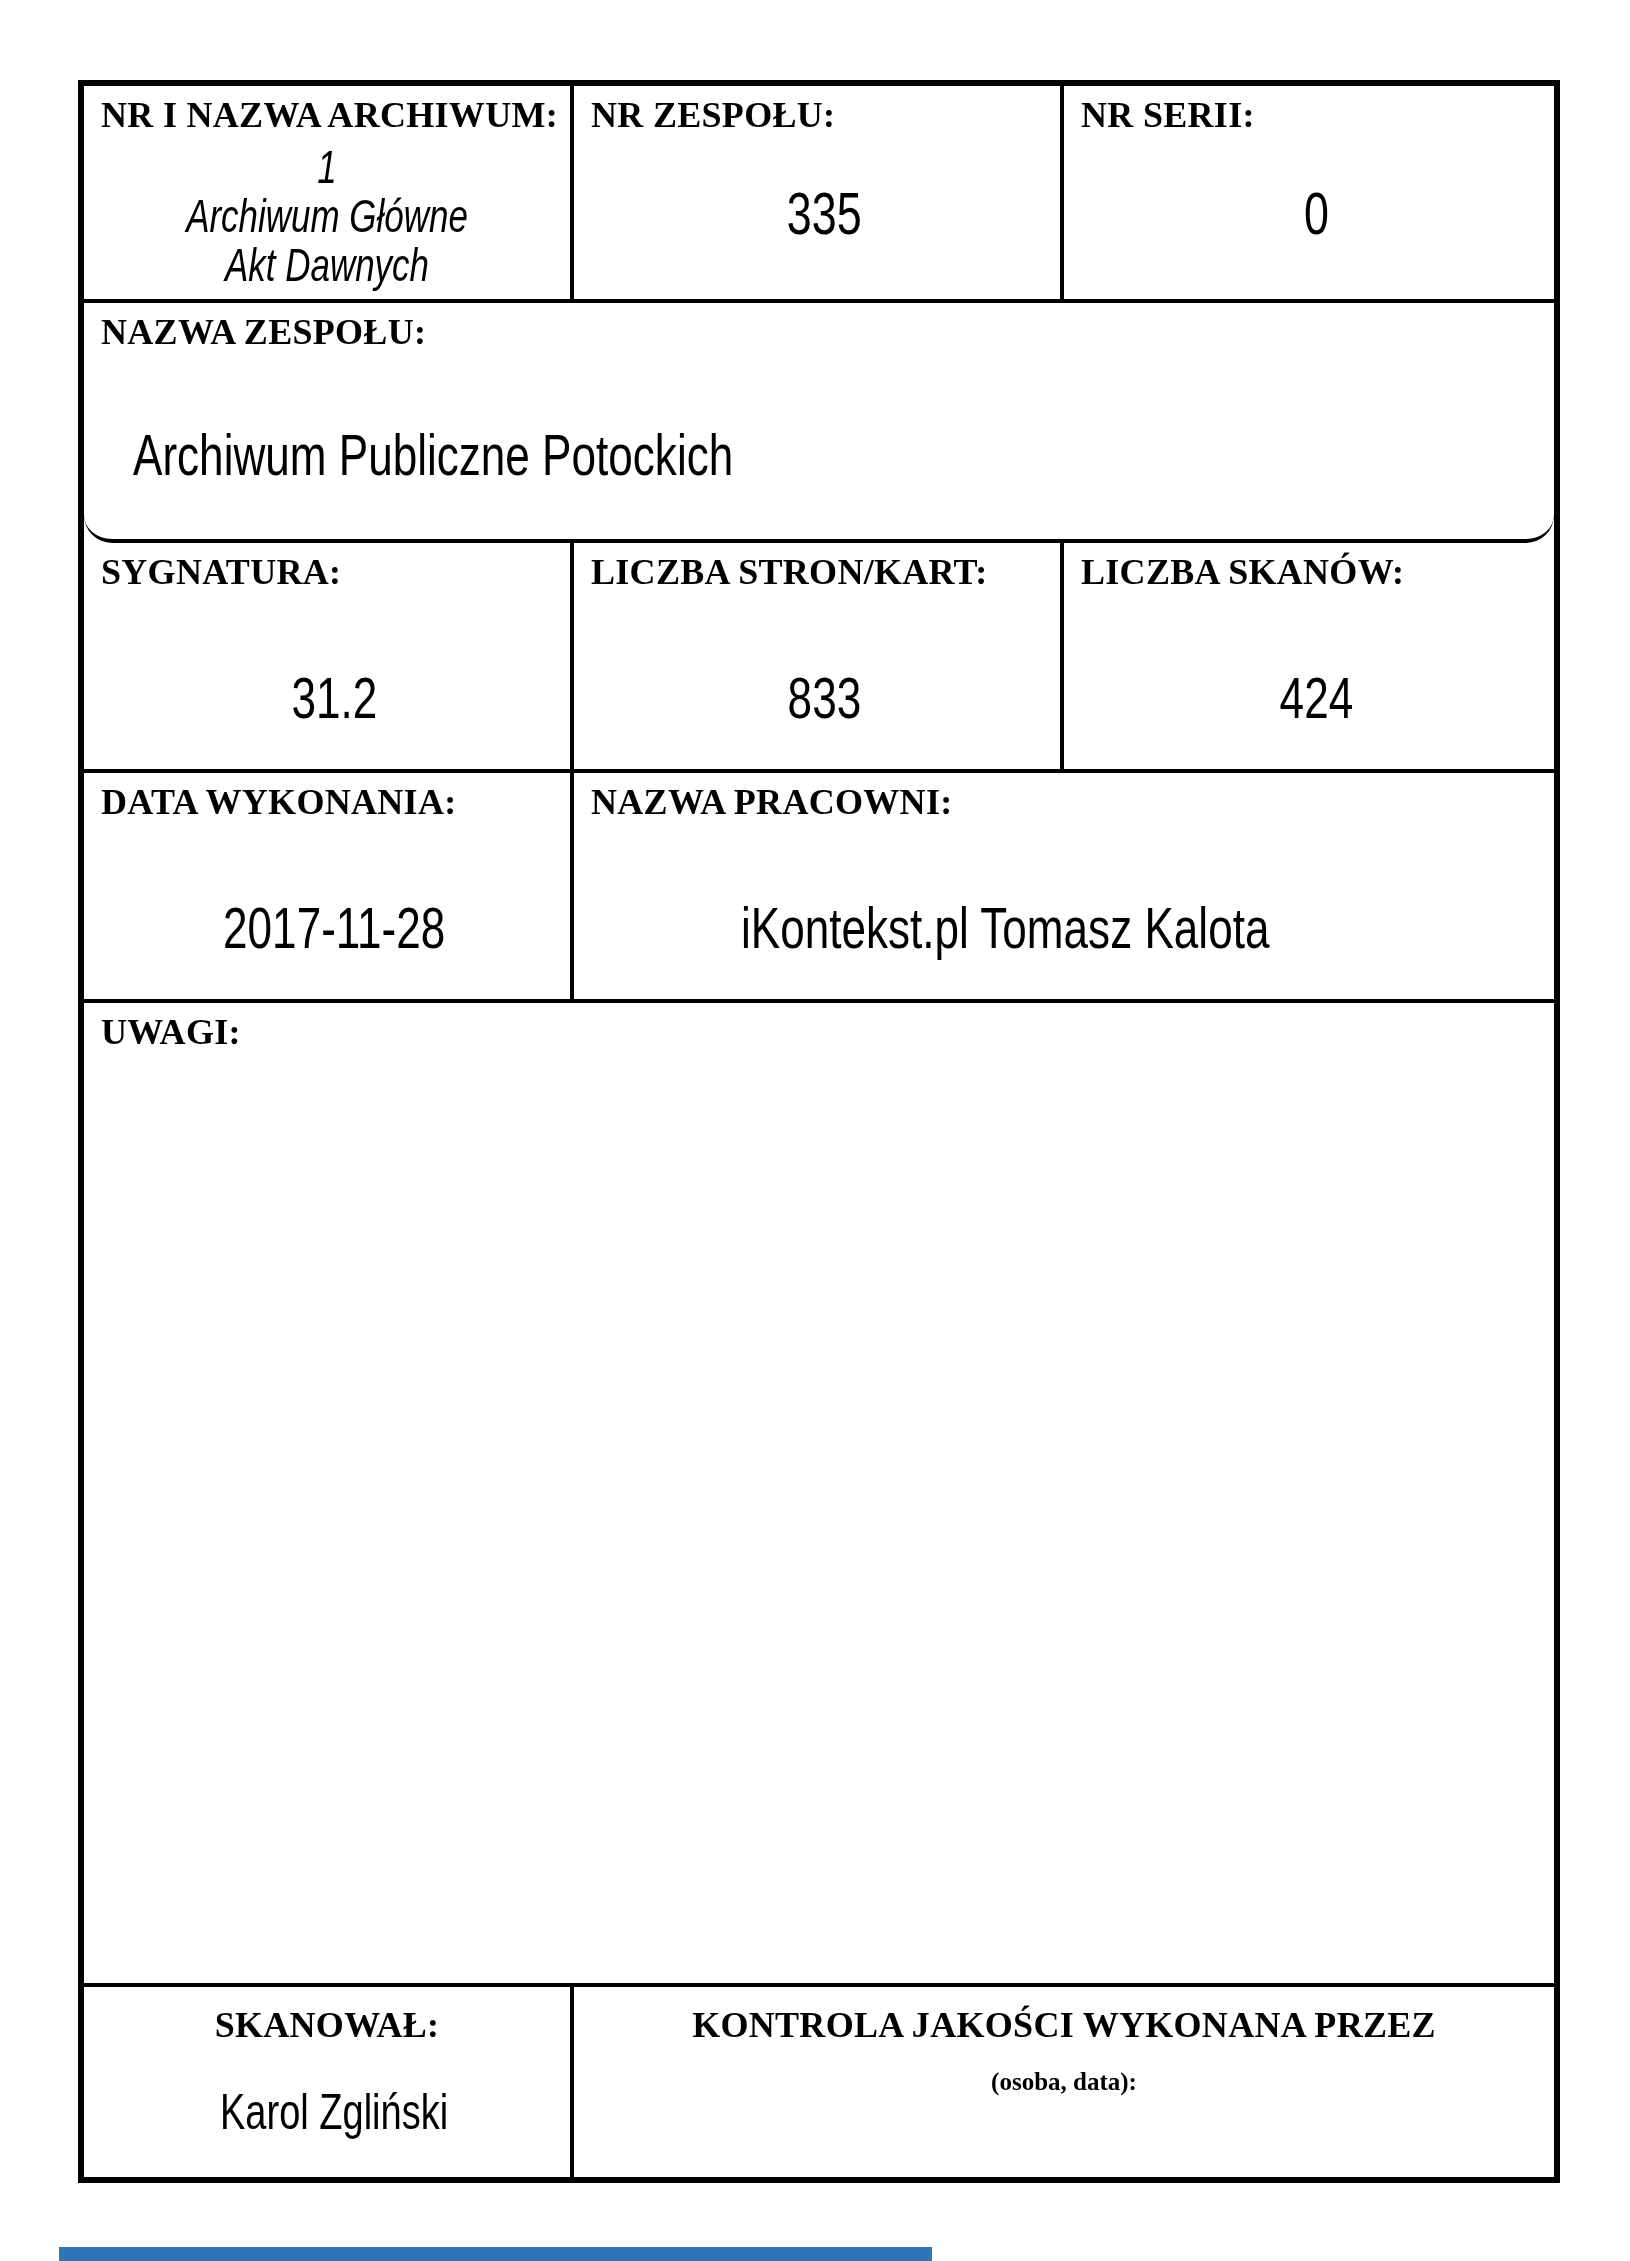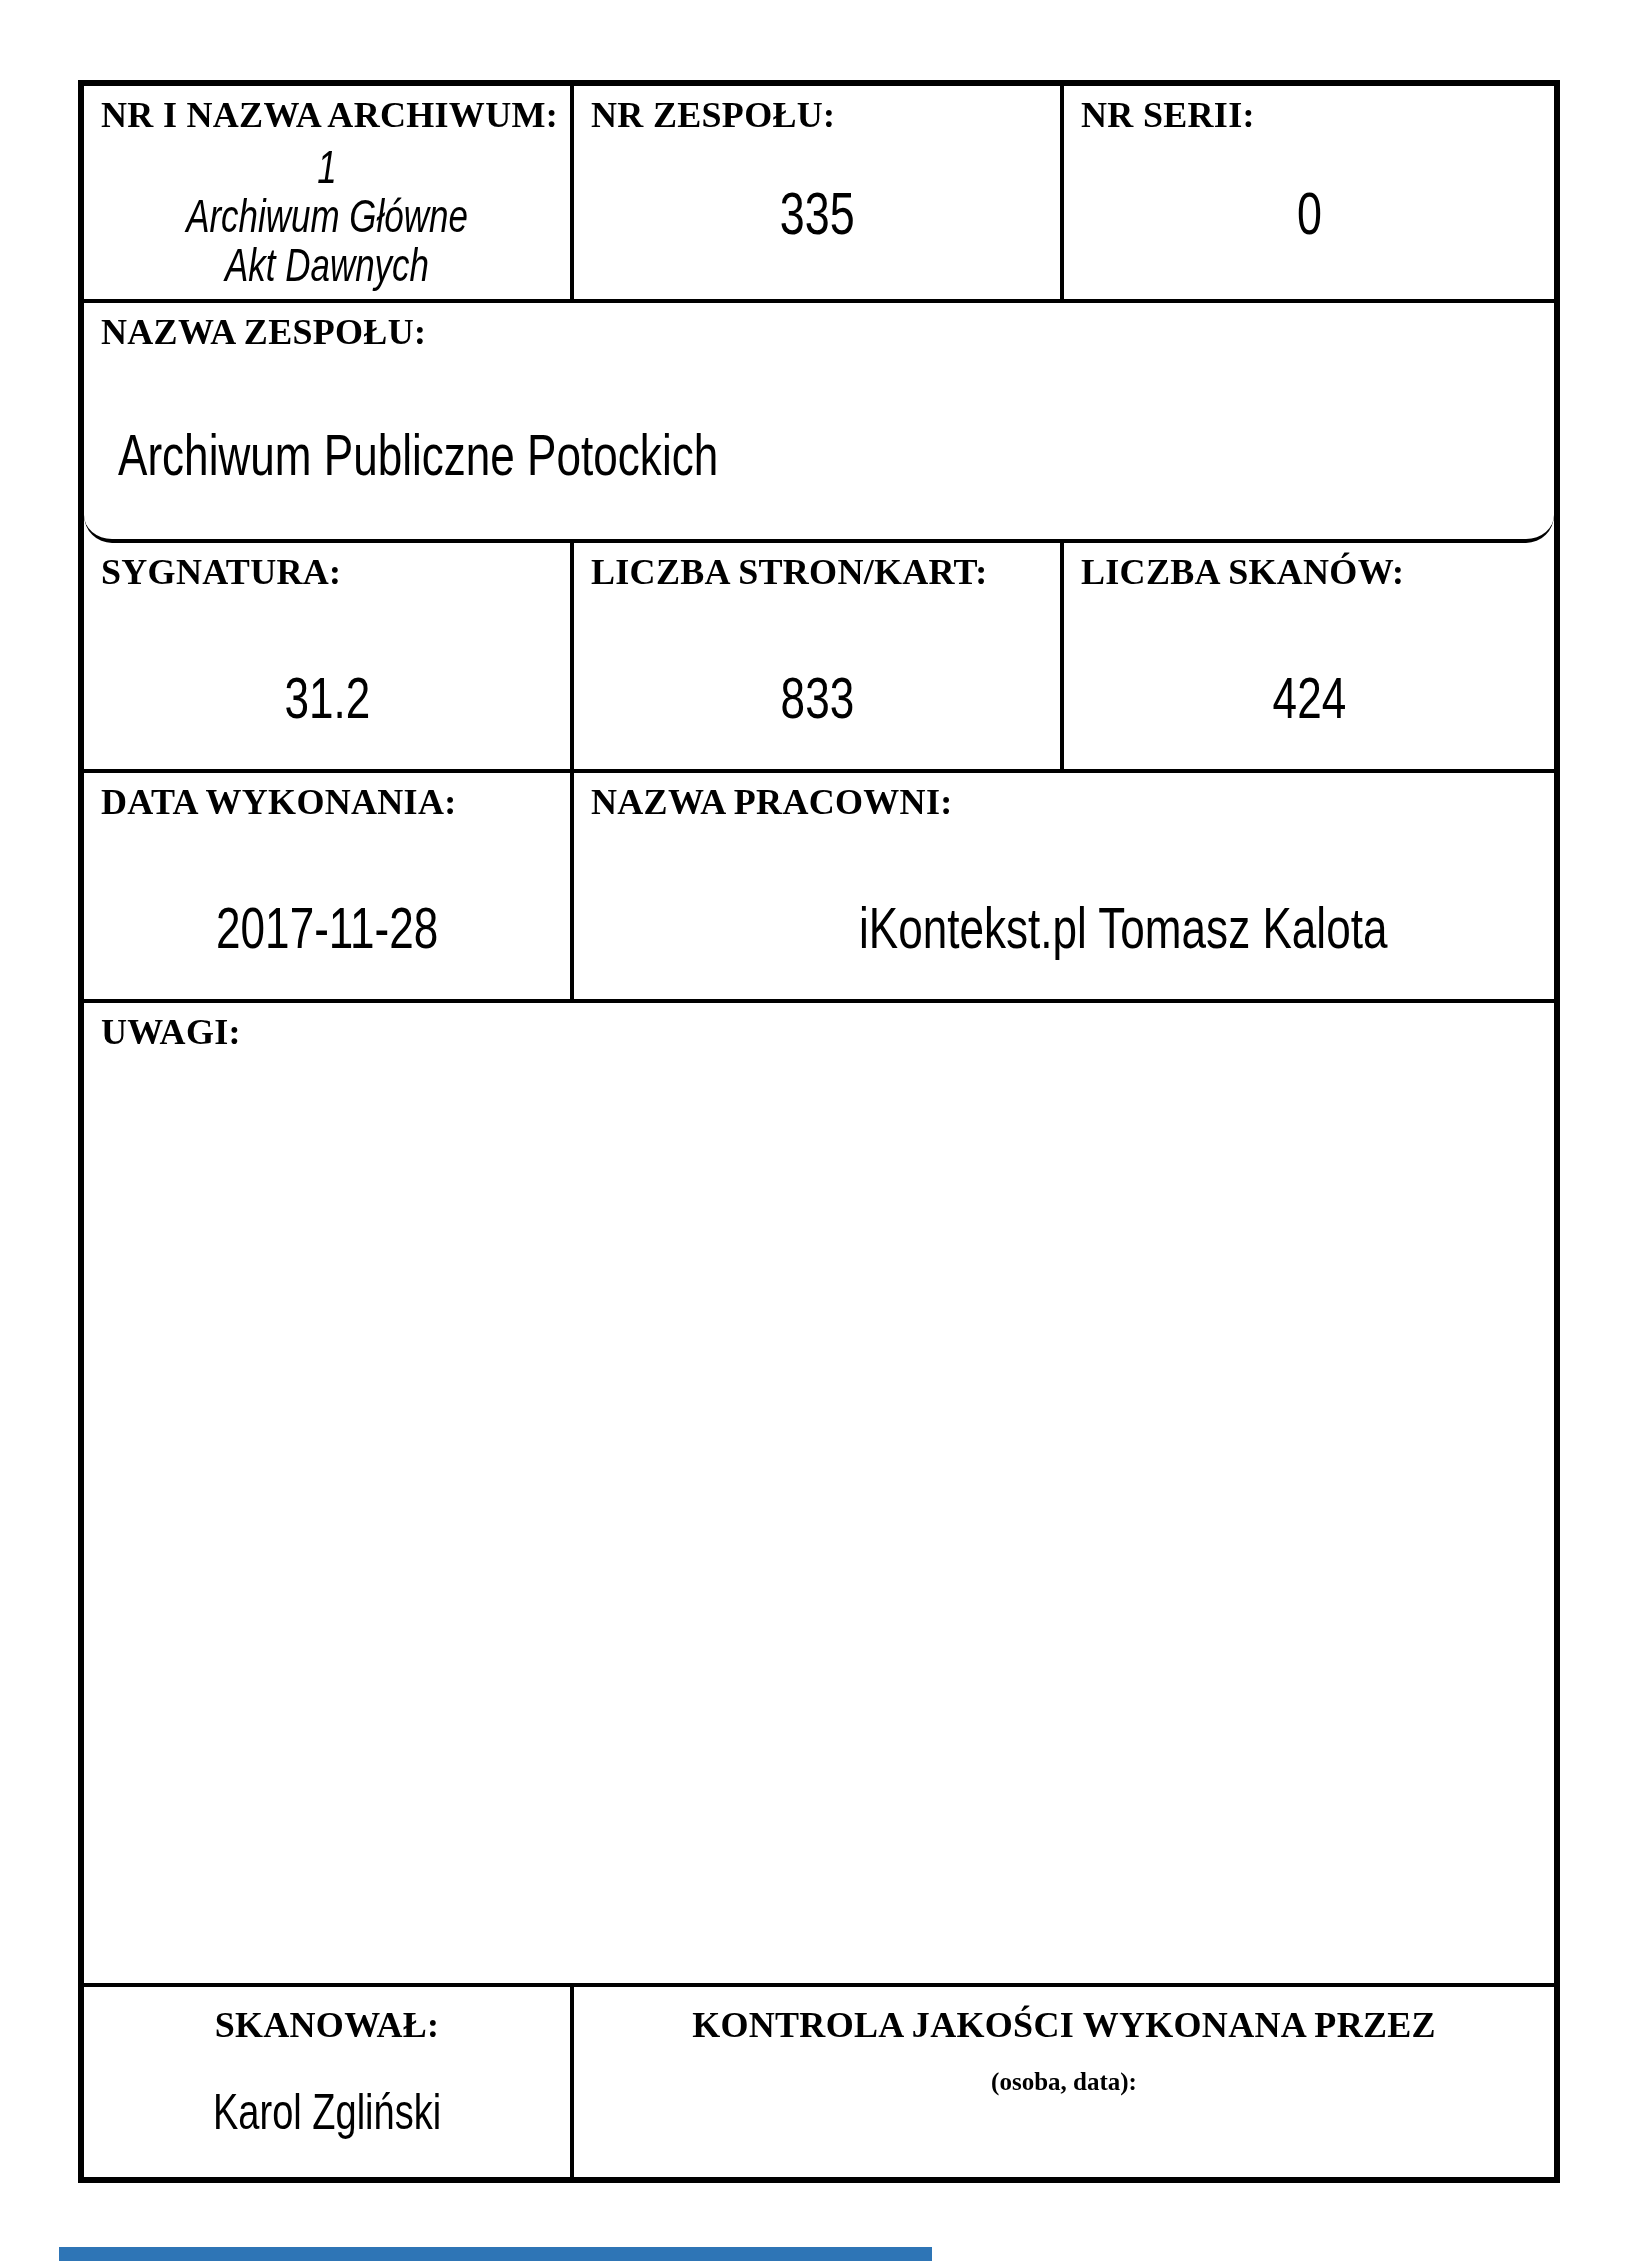--- a/index.html
+++ b/index.html
@@ -29,21 +29,21 @@
 
   .lbl{font-family:"Liberation Serif", serif;font-weight:bold;
        font-size:36px;line-height:1.15;letter-spacing:0.3px;white-space:nowrap;}
   .lbl-center{text-align:center;}
 
   .cond{font-family:"Liberation Sans", sans-serif;display:inline-block;
         transform:scaleX(0.76);transform-origin:center center;white-space:nowrap;}
   .cond-left{transform-origin:left center;}
   .it{font-style:italic;}
 
-  .vcenter{position:absolute;left:0;right:0;text-align:center;transform:translateY(-50%);}
+  .vcenter{position:absolute;left:0;right:0;text-align:center;transform:translateY(-50%);padding-left:15px;}
   .num{font-size:58px;}
   .bignum{font-size:59px;}
   .name-val{font-size:58px;}
   .person-val{font-size:50px;}
 
   .archive-lines{margin-top:6.6px;text-align:center;font-size:46px;line-height:48px;text-decoration:underline;}
   .archive-lines > div{width:100%;}
 
   .qc-sub{font-size:25px;font-weight:bold;text-align:center;margin-top:21px;}
 
@@ -109,21 +109,21 @@
 
   <div class="r r4">
     <div class="c w3">
       <div class="lbl">DATA WYKONANIA:</div>
       <div class="vcenter" style="top:68%;">
         <span class="cond num">2017-11-28</span>
       </div>
     </div>
     <div class="c wide">
       <div class="lbl">NAZWA PRACOWNI:</div>
-      <div class="vcenter" style="top:68%;text-align:right;left:34px;">
+      <div class="vcenter" style="top:68%;text-align:center;left:34px;">
         <span class="cond cond-left name-val">iKontekst.pl Tomasz Kalota</span>
       </div>
     </div>
   </div>
 
   <div class="r r5">
     <div class="c wide">
       <div class="lbl">UWAGI:</div>
     </div>
   </div>

